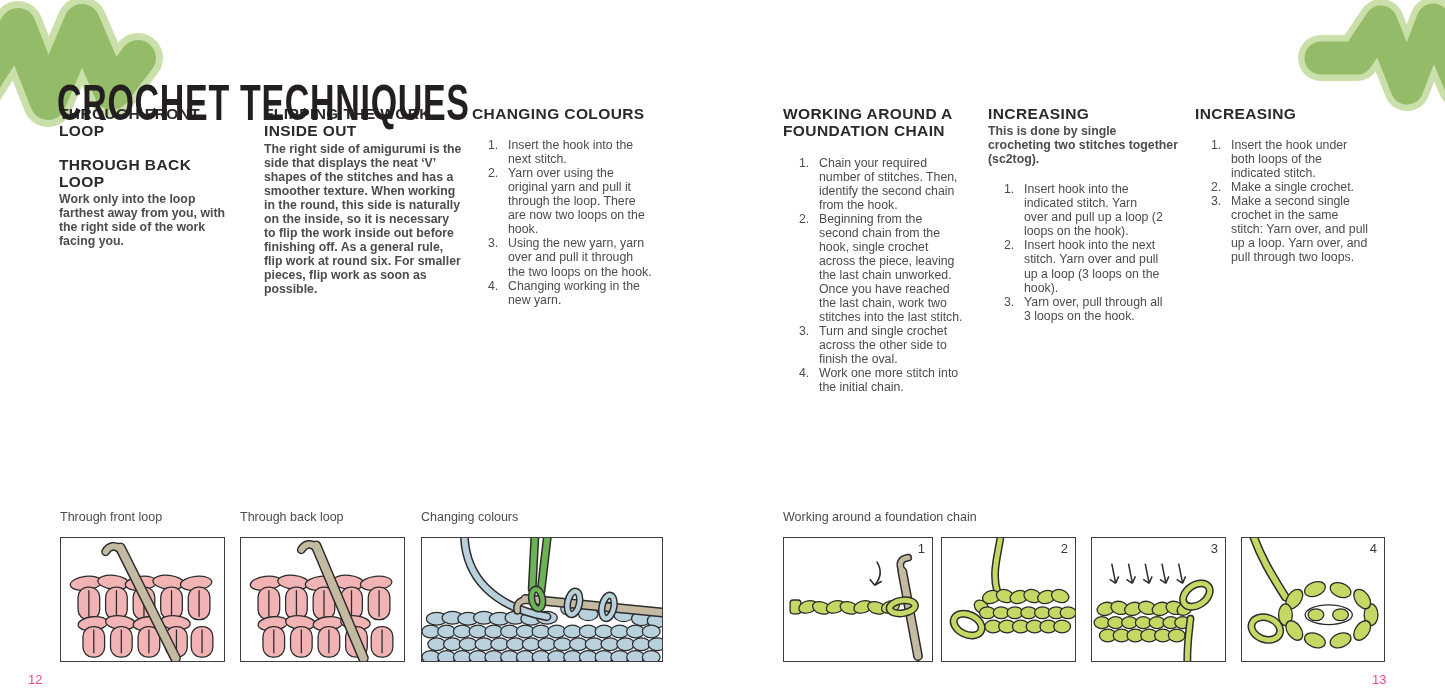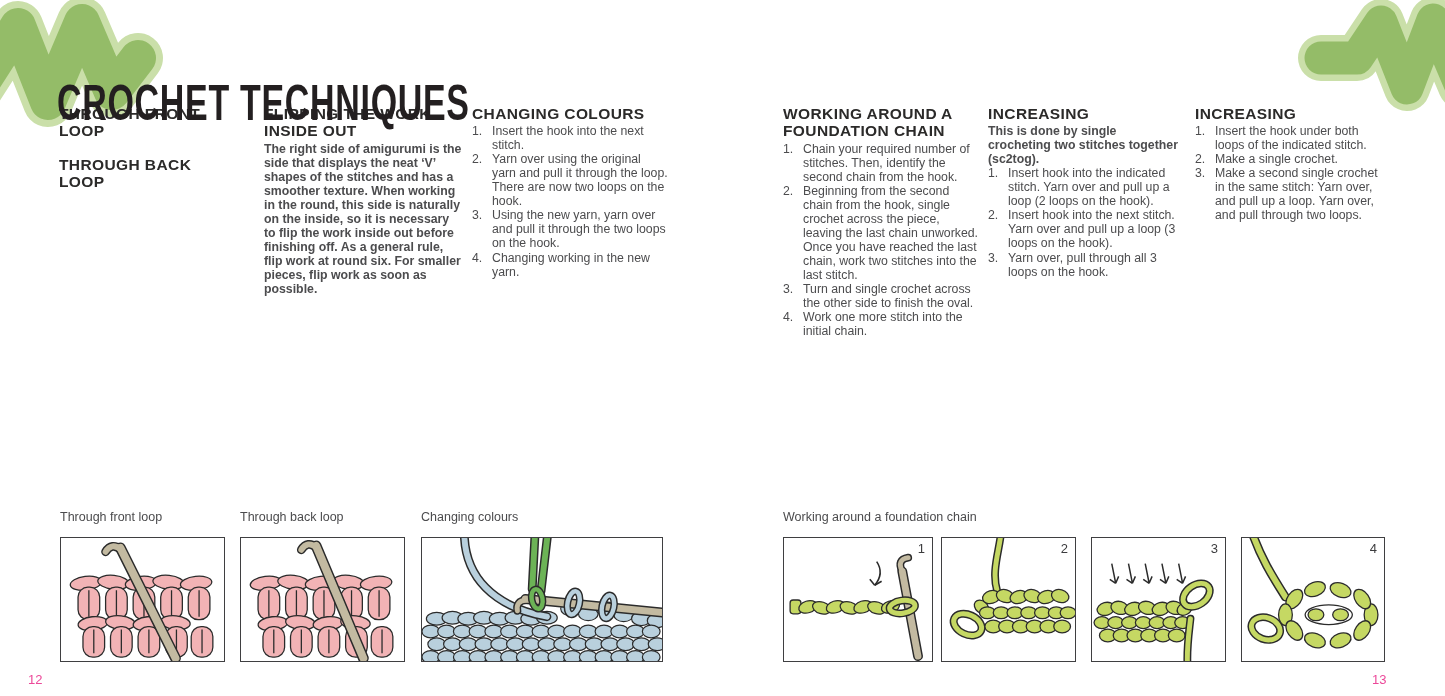--- a/index.html
+++ b/index.html
@@ -14,21 +14,21 @@
     white-space:nowrap;transform:scaleX(0.68);transform-origin:left top;z-index:3;
   }
   
   .col{position:absolute;top:105px;font-size:12.3px;line-height:1.14;color:#4c4c4e;z-index:2;}
   .col h3{
     margin:0 0 2px 0;font-size:15.5px;font-weight:bold;letter-spacing:0.4px;
     line-height:1.12;color:#2b2a29;
   }
   .col p{margin:0;font-weight:bold;}
   .col section + section{margin-top:16px;}
-  ol.steps{list-style:none;margin:0;padding:0;counter-reset:step;}
+  ol.steps{list-style:none;margin:16px;padding:0;counter-reset:step;}
   ol.steps li{counter-increment:step;position:relative;padding-left:20px;}
   ol.steps li::before{content:counter(step) ".";position:absolute;left:0;}
   
   .figcap{position:absolute;top:510px;font-size:12.5px;color:#4b4b4d;z-index:2;}
   .figbox{
     position:absolute;top:537px;height:125px;background:#fff;
     border:1.5px solid #3f3f41;box-sizing:border-box;z-index:2;
   }
   .figbox svg{display:block;width:100%;height:100%;}
   .stepnum{
@@ -50,20 +50,21 @@
 </svg>
 
 <h1 class="page-title">CROCHET TECHNIQUES</h1>
 
 <div class="col" style="left:59px;width:180px;">
   <section>
     <h3>THROUGH FRONT LOOP</h3>
   </section>
   <section>
     <h3>THROUGH BACK LOOP</h3>
+    <p>Work only into the loop farthest away from you, with the right side of the work facing you.</p>
   </section>
 </div>
 
 <div class="col" style="left:264px;width:198px;">
   <section>
     <h3>FLIPPING THE WORK INSIDE OUT</h3>
     <p>The right side of amigurumi is the side that displays the neat ‘V’ shapes of the stitches and has a smoother texture. When working in the round, this side is naturally on the inside, so it is necessary to flip the work inside out before finishing off. As a general rule, flip work at round six. For smaller pieces, flip work as soon as possible.</p>
   </section>
 </div>
 

